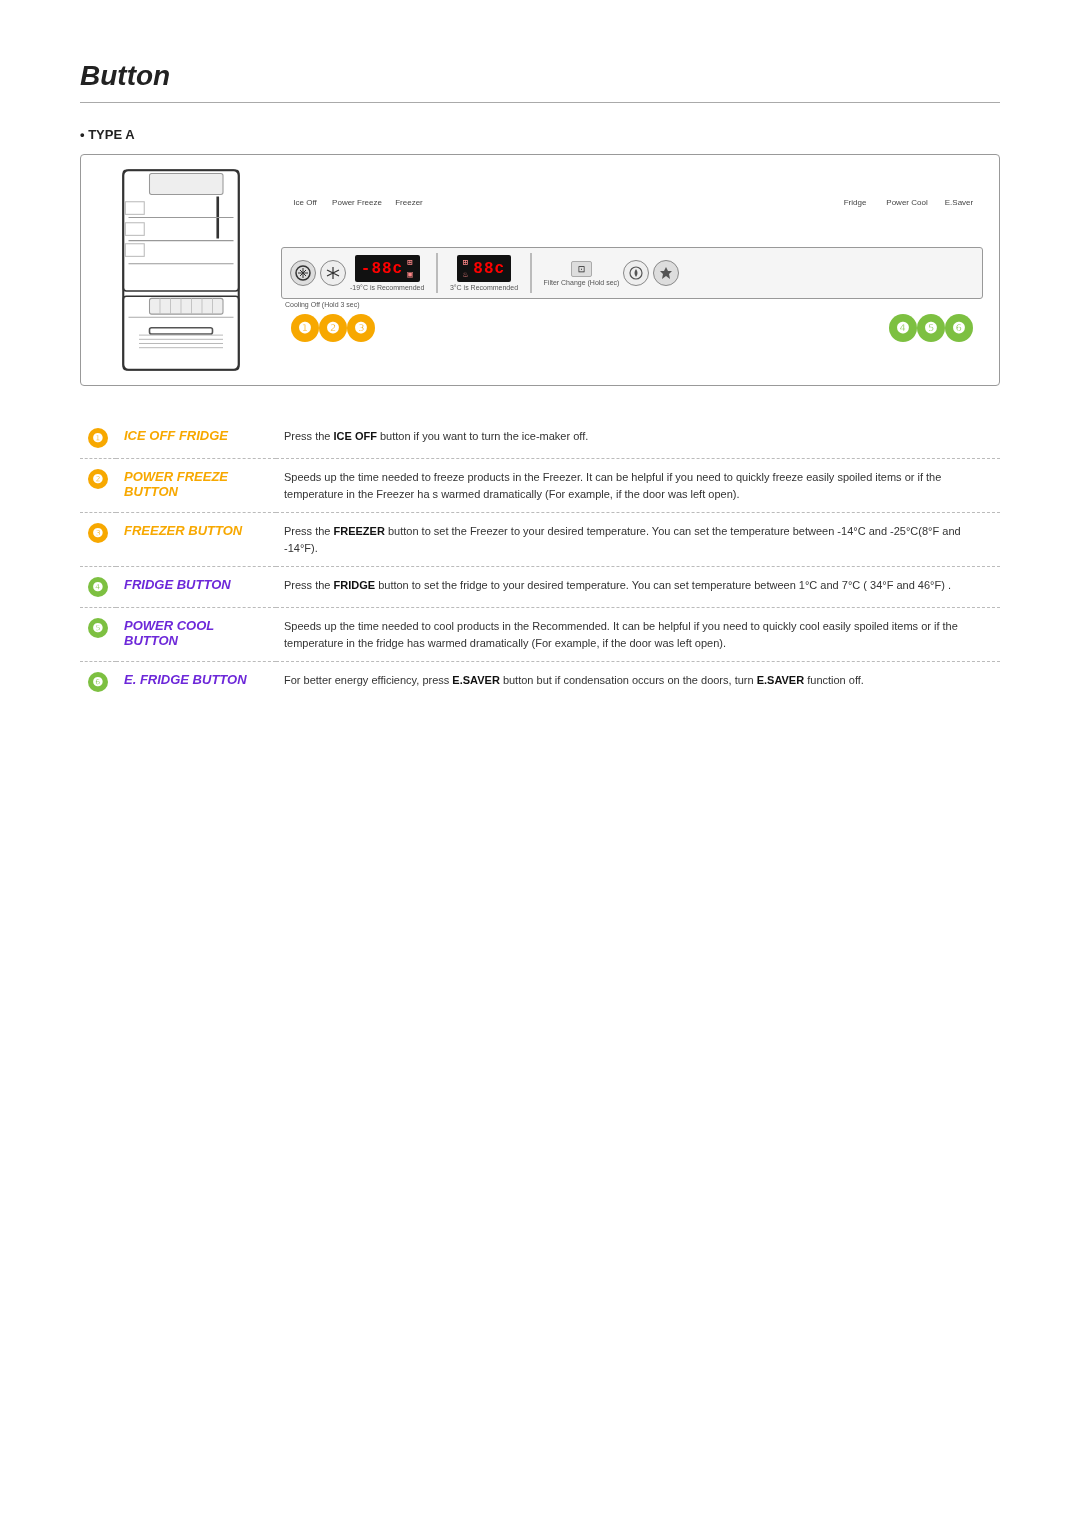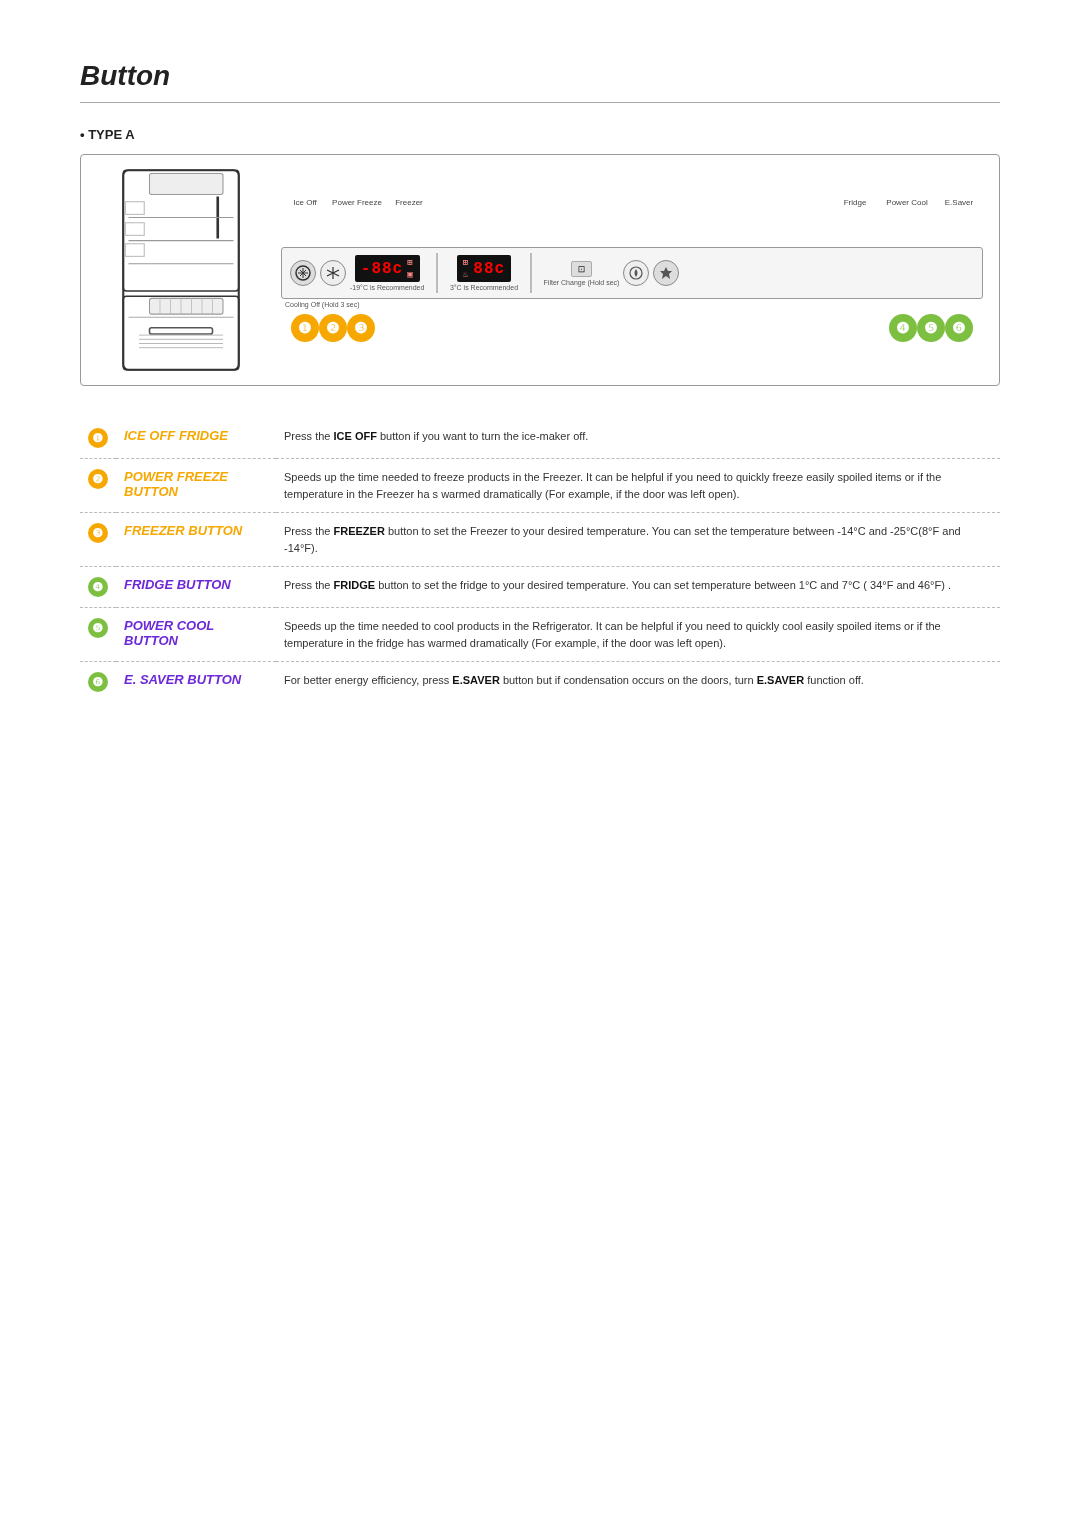--- a/index.html
+++ b/index.html
@@ -369,27 +369,27 @@
         Press the <b>FRIDGE</b> button to set the fridge to your desired temperature. You can set temperature between 1°C and 7°C ( 34°F and 46°F) .
       </td>
     </tr>
 
     <tr>
       <td class="btn-num-cell">
         <span class="badge-sm green">❺</span>
       </td>
       <td class="btn-label-cell green">POWER COOL<br>BUTTON</td>
       <td class="btn-desc-cell">
-        Speeds up the time needed to cool products in the Refrigerator. It can be helpful if you need to quickly cool easily spoiled items or if the temperature in the fridge has warmed dramatically (For example, if the door was left open).
+        Speeds up the time needed to cool products in the Recommended. It can be helpful if you need to quickly cool easily spoiled items or if the temperature in the fridge has warmed dramatically (For example, if the door was left open).
       </td>
     </tr>
 
     <tr>
       <td class="btn-num-cell">
         <span class="badge-sm green">❻</span>
       </td>
-      <td class="btn-label-cell green">E. SAVER BUTTON</td>
+      <td class="btn-label-cell green">E. FRIDGE BUTTON</td>
       <td class="btn-desc-cell">
         For better energy efficiency, press <b>E.SAVER</b> button but if condensation occurs on the doors, turn <b>E.SAVER</b> function off.
       </td>
     </tr>
   </tbody>
 </table>
 
 </body></html>

